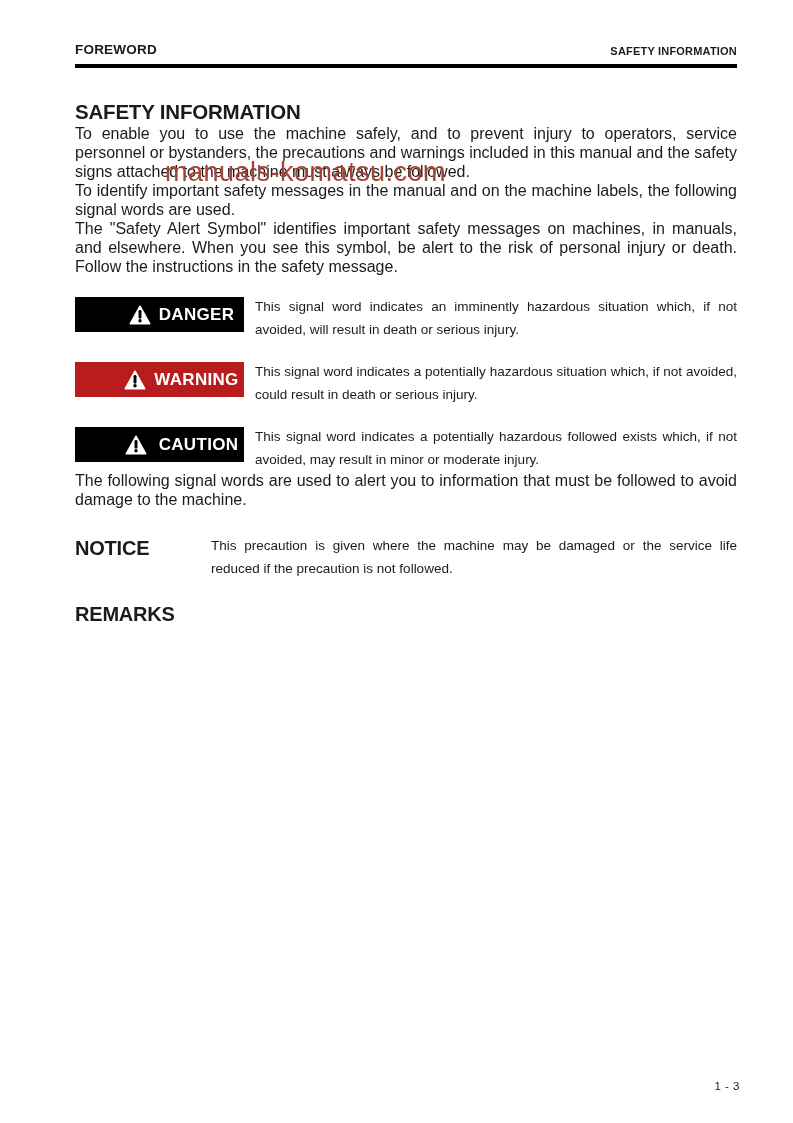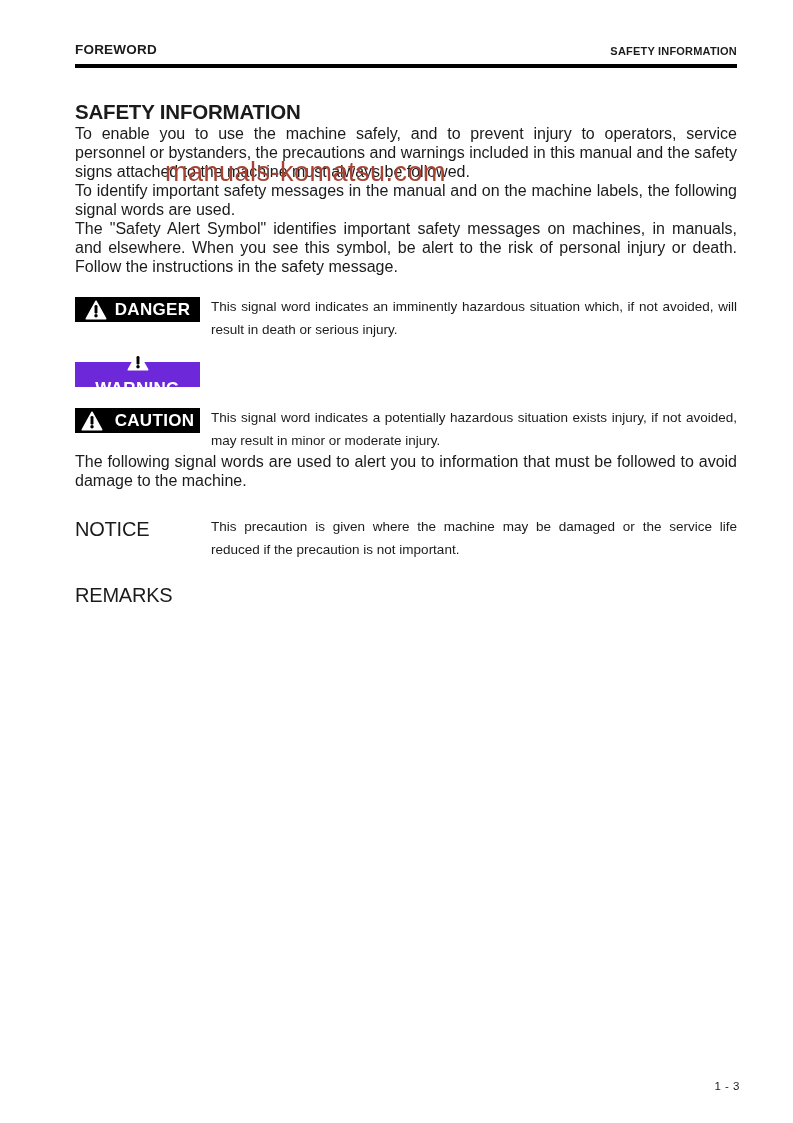--- a/index.html
+++ b/index.html
@@ -41,27 +41,28 @@
   .para2   { margin-top: 18px; }
   .para3   { margin-top: 17px; }
   .para4   { margin-top: 20px; }
   .signal-row {
     display: flex;
     align-items: flex-start;
     margin-top: 19px;
   }
   .signal-row:first-of-type { margin-top: 20px; }
   .badge {
-    width: 125px; height: 25px;
+    width: 125px; height: 35px;
     flex: 0 0 125px;
     display: flex;
     align-items: center;
     justify-content: center;
     gap: 8px;
     margin-top: 2px;
+    padding-left: 44px;
   }
   .badge-label {
     font-size: 17px;
     font-weight: bold;
     letter-spacing: 0.3px;
   }
   .row-text {
     margin-left: 11px;
     width: 526px;
     font-size: 13.5px;
@@ -69,21 +70,21 @@
     text-align: justify;
   }
   .notice-row {
     display: flex;
     align-items: flex-start;
     margin-top: 25px;
   }
   .notice-label {
     flex: 0 0 125px;
     font-size: 20px;
-    font-weight: normal;
+    font-weight: bold;
     letter-spacing: -0.2px;
     margin-top: 3px;
   }
   .remarks-row { margin-top: 20px; flex-direction: column; }
   .watermark {
     position: absolute;
     left: 165px; top: 157px;
     font-size: 27px;
     white-space: nowrap;
     letter-spacing: 0.5px;
@@ -124,51 +125,52 @@
           <path d="M12 7 L12 13.6" stroke="#000" stroke-width="3.2" stroke-linecap="round"></path>
           <circle cx="12" cy="17.3" r="1.9" fill="#000"></circle>
         </svg>
       </span>
       <span class="badge-label">DANGER</span>
     </div>
     <div class="row-text">This signal word indicates an imminently hazardous situation which, if not avoided, will result in death or serious injury.</div>
   </div>
 
   <div class="signal-row">
-    <div class="badge" style="background: #6d28d9; color: rgb(255, 255, 255); flex-direction: column;">
+    <div class="badge" style="background: #b91c1c; color: rgb(255, 255, 255);">
       <span>
         <svg class="tri-icon" width="22" height="20" viewBox="0 0 24 22">
           <path d="M12 1.5 L22.5 20.5 H1.5 Z" fill="#fff" stroke="#fff" stroke-width="2" stroke-linejoin="round"></path>
           <path d="M12 7 L12 13.6" stroke="#000" stroke-width="3.2" stroke-linecap="round"></path>
           <circle cx="12" cy="17.3" r="1.9" fill="#000"></circle>
         </svg>
       </span>
       <span class="badge-label">WARNING</span>
     </div>
+    <div class="row-text">This signal word indicates a potentially hazardous situation which, if not avoided, could result in death or serious injury.</div>
   </div>
 
   <div class="signal-row">
     <div class="badge" style="background: rgb(0, 0, 0); color: rgb(255, 255, 255); gap: 12px;">
       <span>
         <svg class="tri-icon" width="22" height="20" viewBox="0 0 24 22">
           <path d="M12 1.5 L22.5 20.5 H1.5 Z" fill="#fff" stroke="#fff" stroke-width="2" stroke-linejoin="round"></path>
           <path d="M12 7 L12 13.6" stroke="#000" stroke-width="3.2" stroke-linecap="round"></path>
           <circle cx="12" cy="17.3" r="1.9" fill="#000"></circle>
         </svg>
       </span>
       <span class="badge-label">CAUTION</span>
     </div>
-    <div class="row-text">This signal word indicates a potentially hazardous situation exists injury, if not avoided, may result in minor or moderate injury.</div>
+    <div class="row-text">This signal word indicates a potentially hazardous followed exists which, if not avoided, may result in minor or moderate injury.</div>
   </div>
 
   <p class="body para4">The following signal words are used to alert you to information that must be followed to avoid damage to the machine.</p>
 
   <div class="notice-row">
     <div class="notice-label">NOTICE</div>
-    <div class="row-text">This precaution is given where the machine may be damaged or the service life reduced if the precaution is not important.</div>
+    <div class="row-text">This precaution is given where the machine may be damaged or the service life reduced if the precaution is not followed.</div>
   </div>
 
   <div class="notice-row remarks-row">
     <div class="notice-label">REMARKS</div>
   </div>
 
 </div>
 
 <div class="watermark" style="color: rgb(168, 67, 52);">manuals-komatsu.com</div>
 

